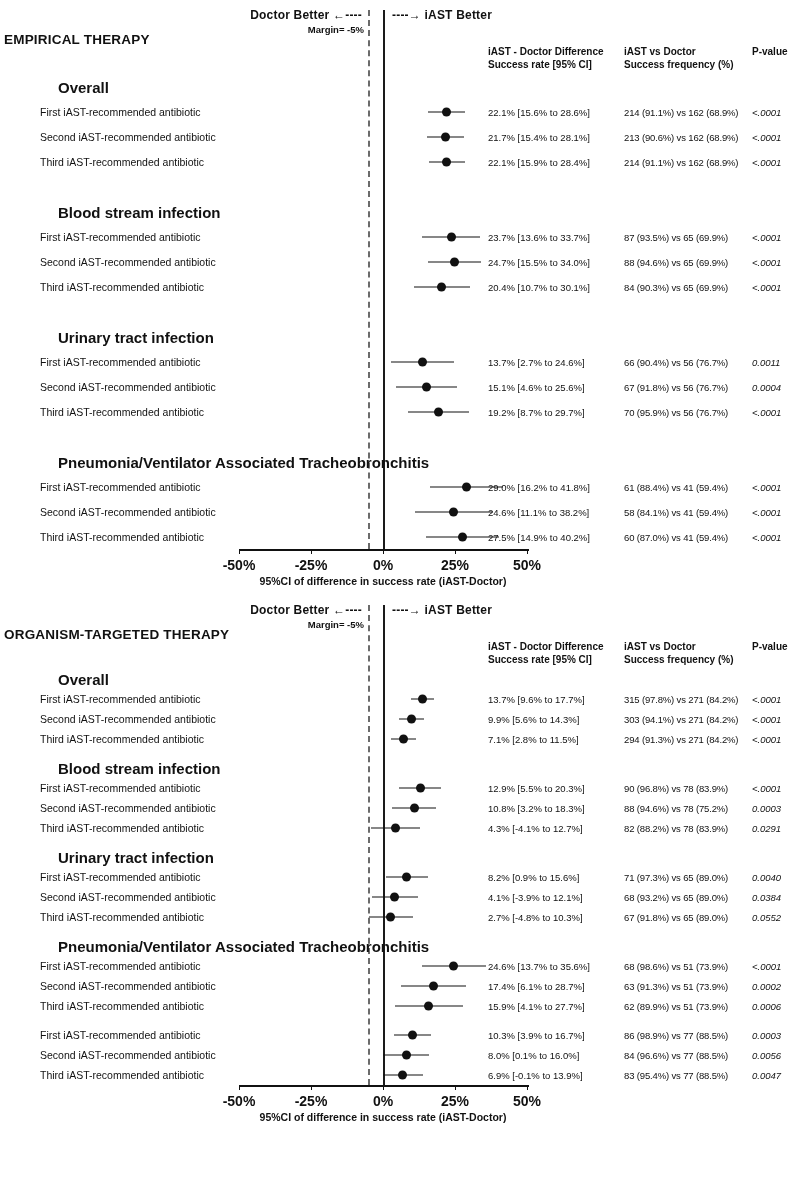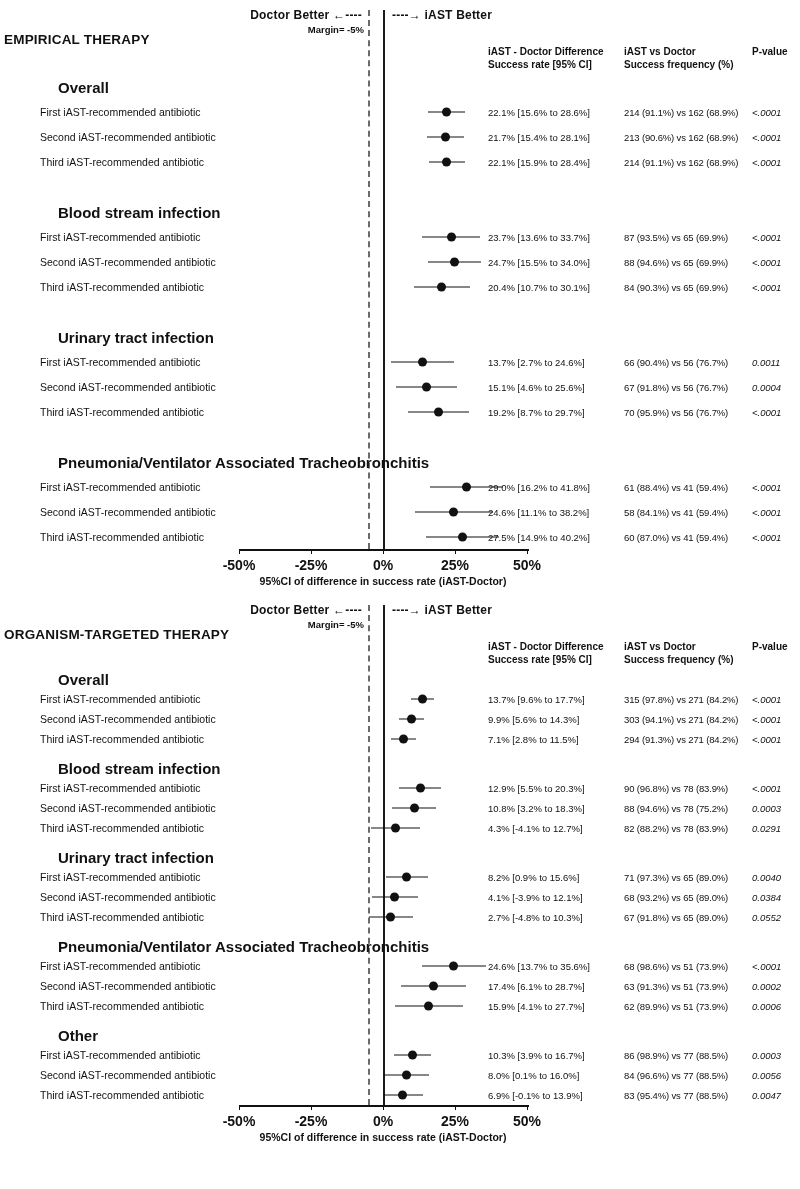--- a/index.html
+++ b/index.html
@@ -319,23 +319,20 @@
         </div>
         <div class="data-row" style="height: 20px;">
           <div class="row-label">Third iAST-recommended antibiotic</div>
           <div class="ci-line" style="left: 394.808px; width: 67.968px;"></div>
           <div class="ci-dot" style="left: 424.292px;"></div>
           <div class="stat stat-diff">15.9% [4.1% to 27.7%]</div>
           <div class="stat stat-freq">62 (89.9%) vs 51 (73.9%)</div>
           <div class="stat stat-pval">0.0006</div>
         </div>
         <div class="group-spacer" style="height: 9px;"></div>
-        <div class="group-row" style="height: 20px;">
-          <div class="group-label">Other</div>
-        </div>
         <div class="data-row" style="height: 20px;">
           <div class="row-label">First iAST-recommended antibiotic</div>
           <div class="ci-line" style="left: 394.232px; width: 36.864px;"></div>
           <div class="ci-dot" style="left: 408.164px;"></div>
           <div class="stat stat-diff">10.3% [3.9% to 16.7%]</div>
           <div class="stat stat-freq">86 (98.9%) vs 77 (88.5%)</div>
           <div class="stat stat-pval">0.0003</div>
         </div>
         <div class="data-row" style="height: 20px;">
           <div class="row-label">Second iAST-recommended antibiotic</div>

